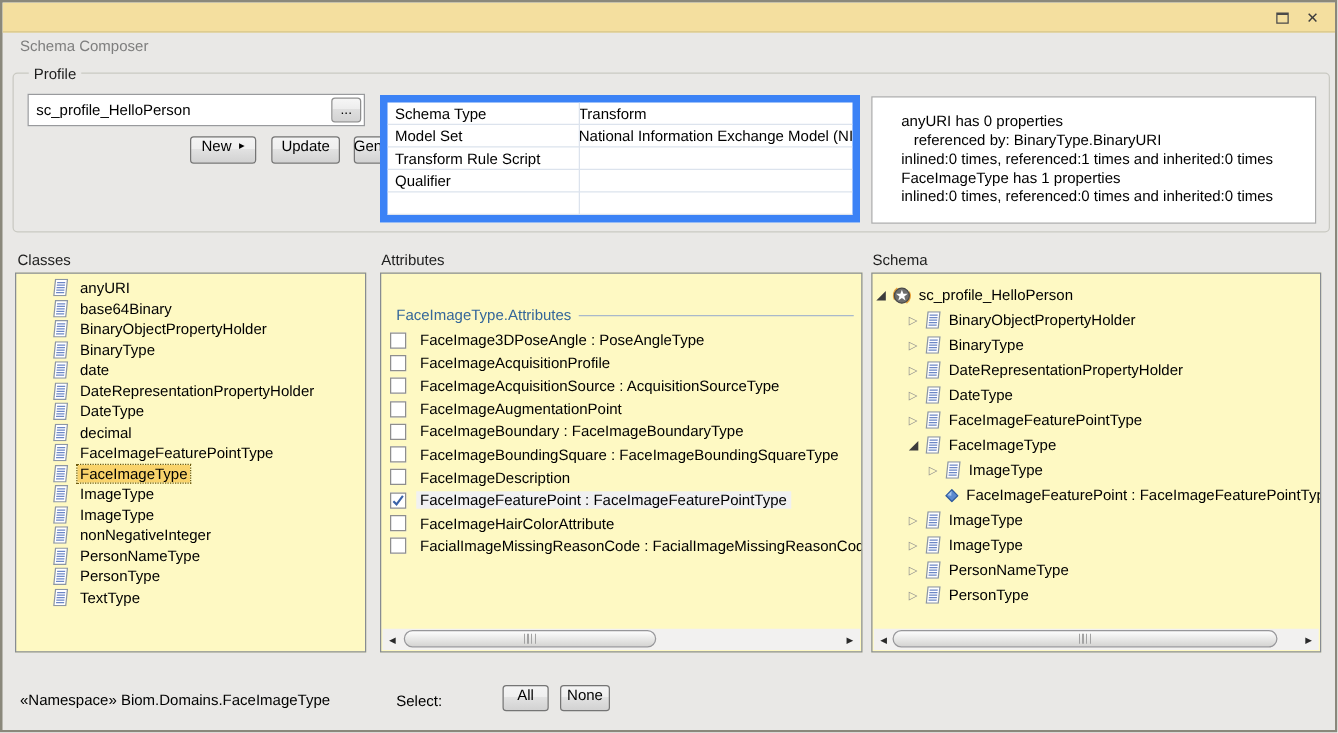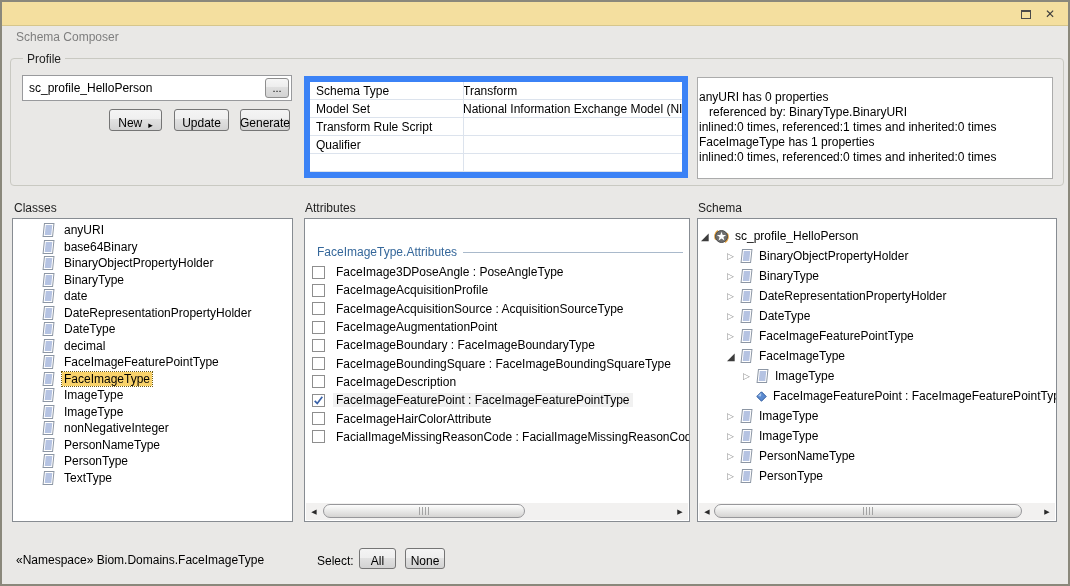--- a/index.html
+++ b/index.html
@@ -27,46 +27,46 @@
 
   .name-field { position:absolute; left:20px; top:73px; width:270px; height:26px;
                 background:#fff; border:1px solid #999A9D; display:flex; align-items:center; }
   .name-text { padding-left:6px; flex:1; white-space:nowrap; overflow:hidden; }
   .browse-btn { width:24px; height:20px; margin-right:2px; border:1px solid #8E8E8E; border-radius:3px;
                 background:linear-gradient(#F6F6F6,#EDEDED 45%,#DFDFDF 46%,#D3D3D3);
                 display:flex; align-items:center; justify-content:center; font-size:11px; line-height:6px; }
 
   .btn { border:1px solid #757575; border-radius:3px; color:#000;
          background:linear-gradient(#F4F4F4,#EFEFEF 45%,#E2E2E2 46%,#D2D2D2);
-         display:flex; align-items:flex-end; justify-content:center; font-size:12px; }
+         display:flex; align-items:flex-start; justify-content:center; font-size:12px;margin-left:43px; }
   .btn-new { position:absolute; left:107px; top:107px; width:53px; height:22px; gap:6px; }
   .btn-new .arrow { font-size:9px; margin-top:1px; }
   .btn-update { position:absolute; left:172px; top:107px; width:55px; height:22px; }
   .btn-generate { position:absolute; left:238px; top:107px; width:50px; height:22px; }
 
   
   .ptable { position:absolute; left:302px; top:74px; width:384px; height:102px;
             background:#fff; border:6px solid #3b82f6; overflow:hidden; }
   .ptable .vline { position:absolute; left:153px; top:0; bottom:0; width:1px; background:#DCE3ED; }
   .tbl-row { display:flex; height:18px; border-bottom:1px solid #DCE3ED; align-items:center; }
   .tbl-label { width:153px; padding-left:6px; white-space:nowrap; overflow:hidden; }
   .tbl-value { flex:1; padding-left:0; white-space:nowrap; overflow:hidden; }
 
   
   .infobox { position:absolute; left:695px; top:75px; width:356px; height:102px;
-             background:#fff; border:1px solid #ABABAB; overflow:hidden; padding:12px 0 0 1px; }
+             background:#fff; border:1px solid #ABABAB; overflow:hidden; padding:12px 0 0 23px; }
   .info-line { white-space:pre; line-height:15px; }
 
   
   .sec-label { position:absolute; top:199px; color:#1E1E1E; }
   .lbl-classes { left:12px; }
   .lbl-attributes { left:303px; }
   .lbl-schema { left:696px; }
 
-  .panel { position:absolute; top:216px; background:#ffffff; border:1px solid #878C92; overflow:hidden; }
+  .panel { position:absolute; top:216px; background:#fef9c3; border:1px solid #878C92; overflow:hidden; }
   .panel-classes { left:10px; width:281px; height:304px; }
   .panel-attrs { left:302px; width:386px; height:304px; }
   .panel-schema { left:695px; width:360px; height:304px; }
 
   
   .class-list { padding-top:3px; }
   .class-row { display:flex; align-items:center; height:16.5px; padding-left:29px; white-space:nowrap; }
   .class-row .cls-label { margin-left:7px; padding:0 2px; }
   .class-row.selected .cls-label { background:#F9D36B; outline:1px dotted #6E5C10; }
 

